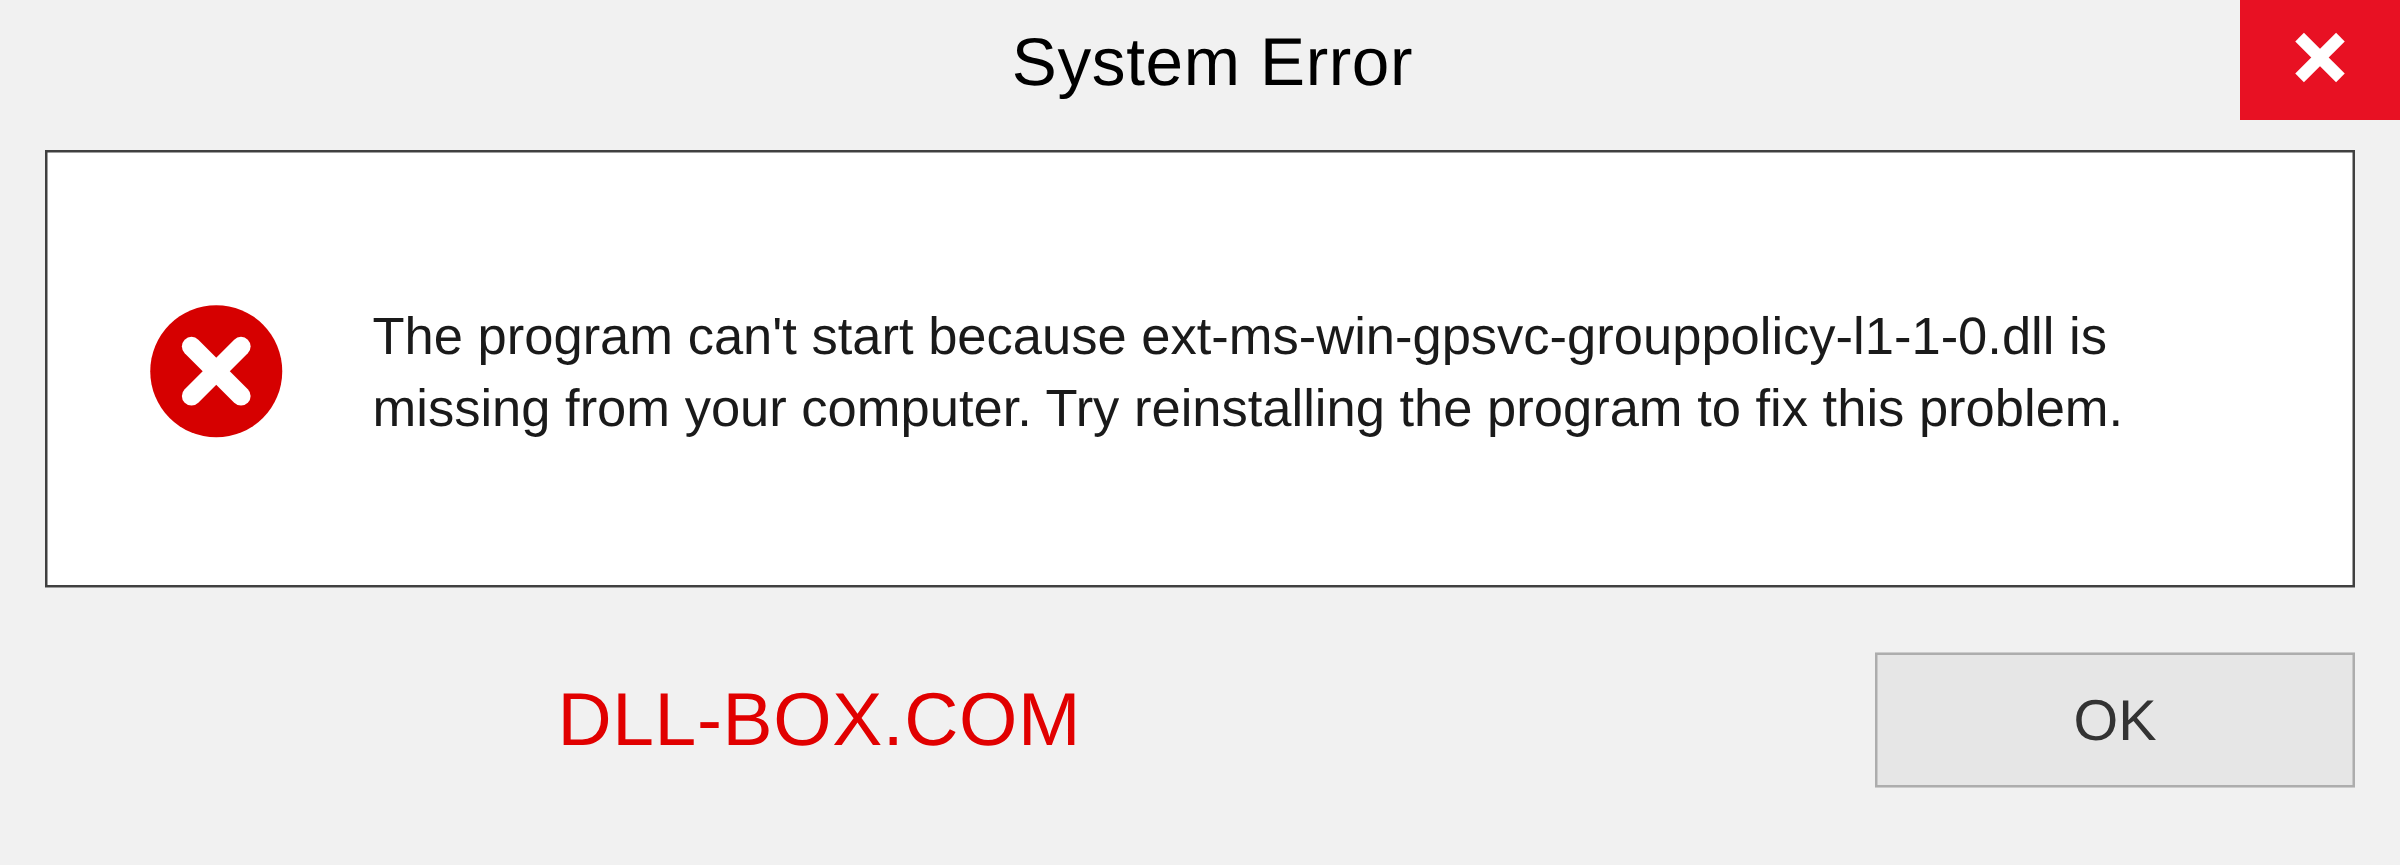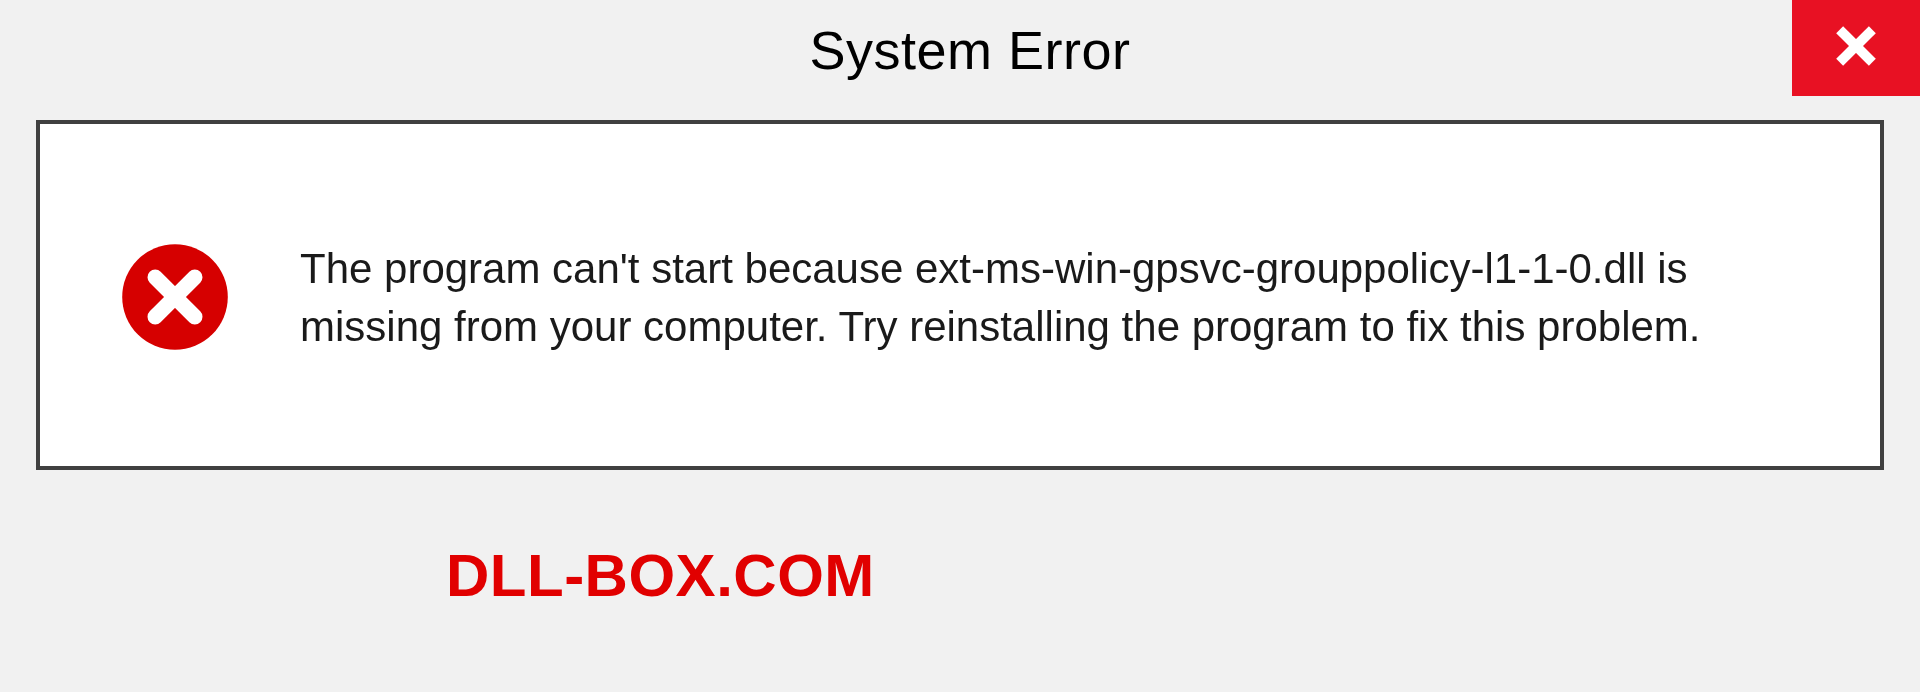--- a/index.html
+++ b/index.html
@@ -37,21 +37,21 @@
       justify-content: center;
       cursor: pointer;
     }
     .close-btn svg {
       width: 56px;
       height: 56px;
     }
     .content-box {
       margin: 20px 36px 0 36px;
       background: #fff;
-      border: 4px solid #404040;
+      border: 2px solid #404040;
       height: 350px;
       display: flex;
       align-items: center;
       padding: 14px 60px 0 80px;
     }
     .error-icon {
       width: 110px;
       height: 110px;
       flex-shrink: 0;
       margin-right: 70px;
@@ -74,21 +74,21 @@
       left: 0;
       right: 0;
       height: 215px;
       display: flex;
       align-items: center;
       justify-content: space-between;
       padding: 0 36px 18px 36px;
     }
     .brand {
       font-size: 60px;
-      font-weight: 700;
+      font-weight: 400;
       color: #e10000;
       font-family: "Segoe UI", Arial, sans-serif;
       letter-spacing: 0.5px;
       margin-left: 410px;
     }
     .ok-btn {
       width: 384px;
       height: 108px;
       background: #e6e6e6;
       border: 2px solid #adadad;
@@ -122,13 +122,14 @@
       <circle cx="50" cy="50" r="48" fill="#d60000"></circle>
       <line x1="32" y1="32" x2="68" y2="68" stroke="#fff" stroke-width="14" stroke-linecap="round"></line>
       <line x1="68" y1="32" x2="32" y2="68" stroke="#fff" stroke-width="14" stroke-linecap="round"></line>
     </svg>
   </div>
   <div class="message">The program can't start because ext-ms-win-gpsvc-grouppolicy-l1-1-0.dll is missing from your computer. Try reinstalling the program to fix this problem.</div>
 </div>
 
 <div class="footer">
   <div class="brand">DLL-BOX.COM</div>
+  <button class="ok-btn">OK</button>
 </div>
 
 </body></html>

